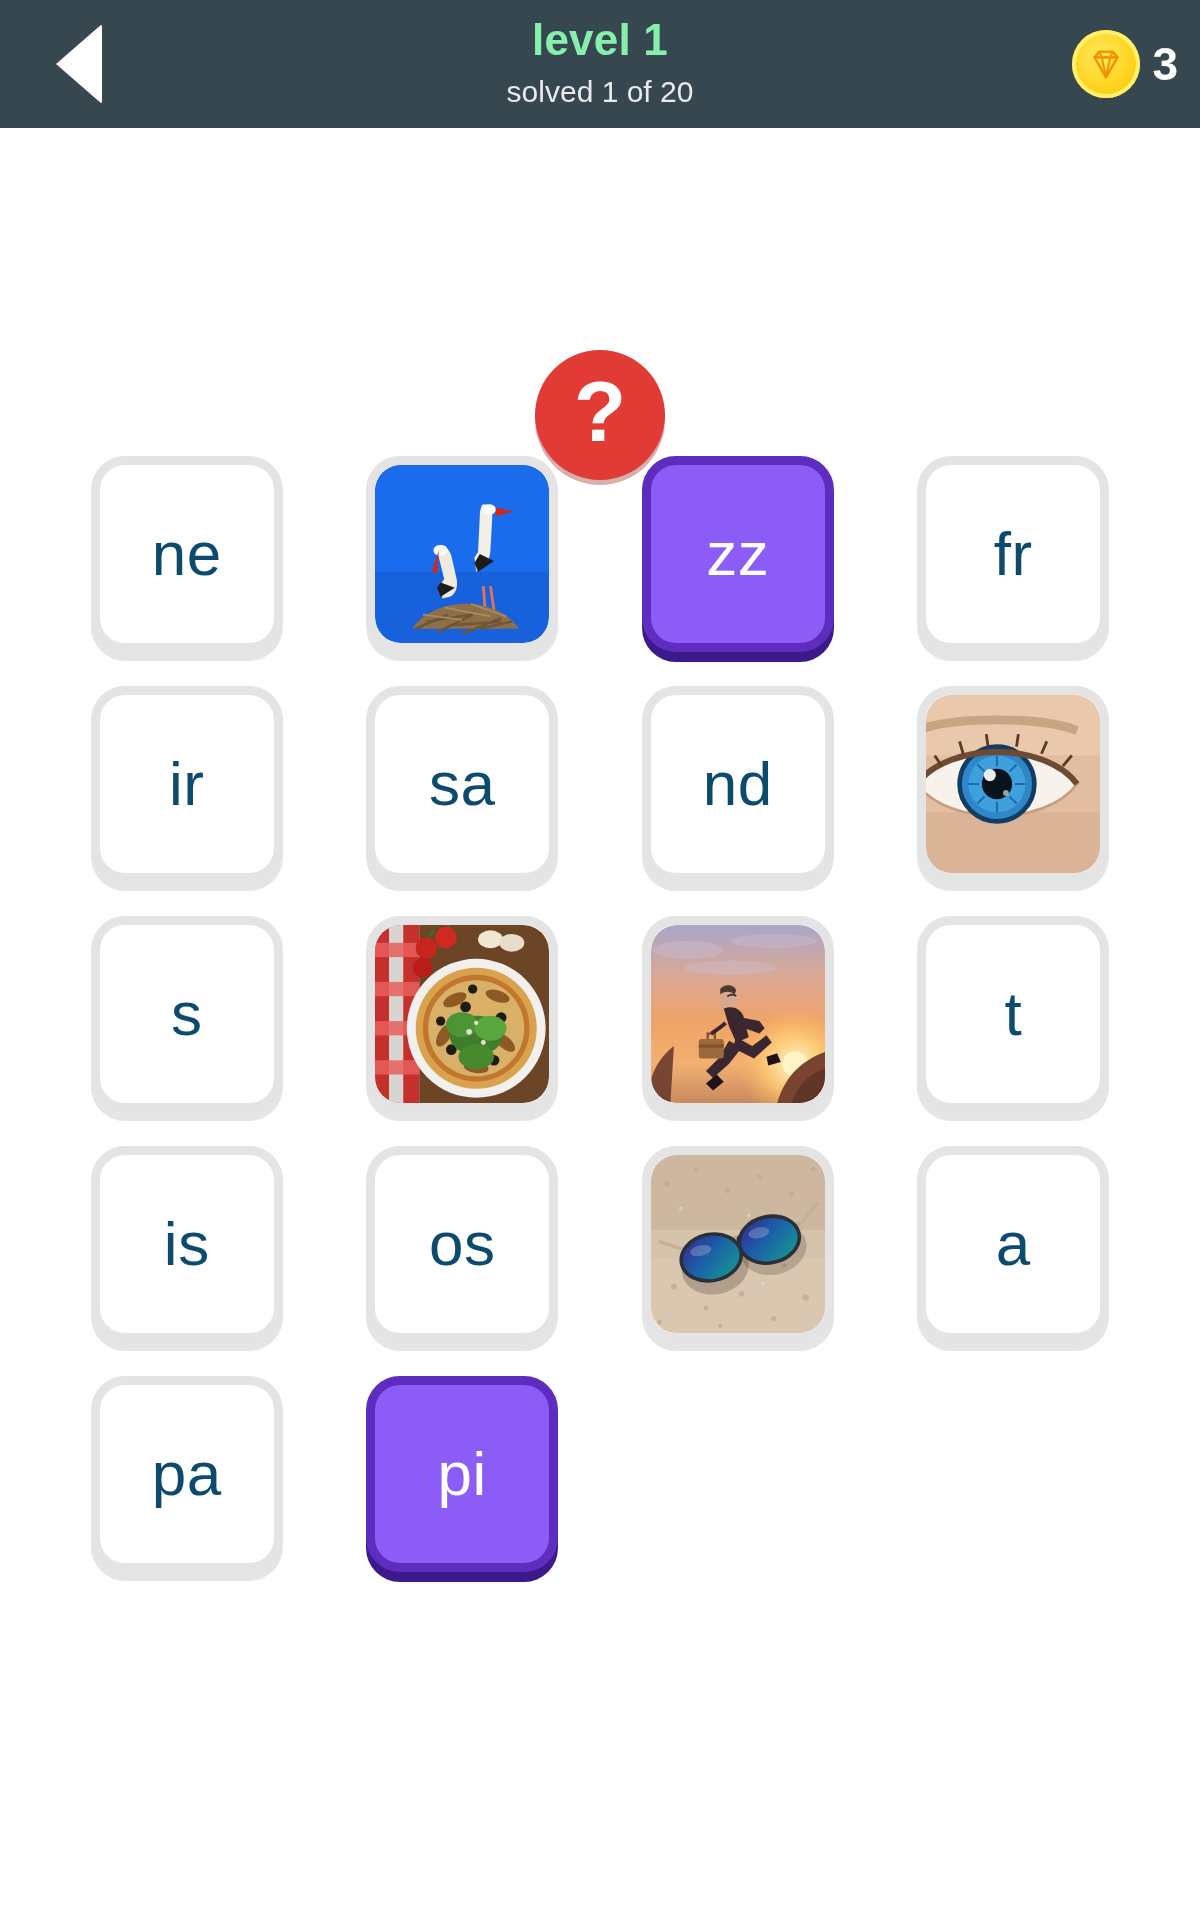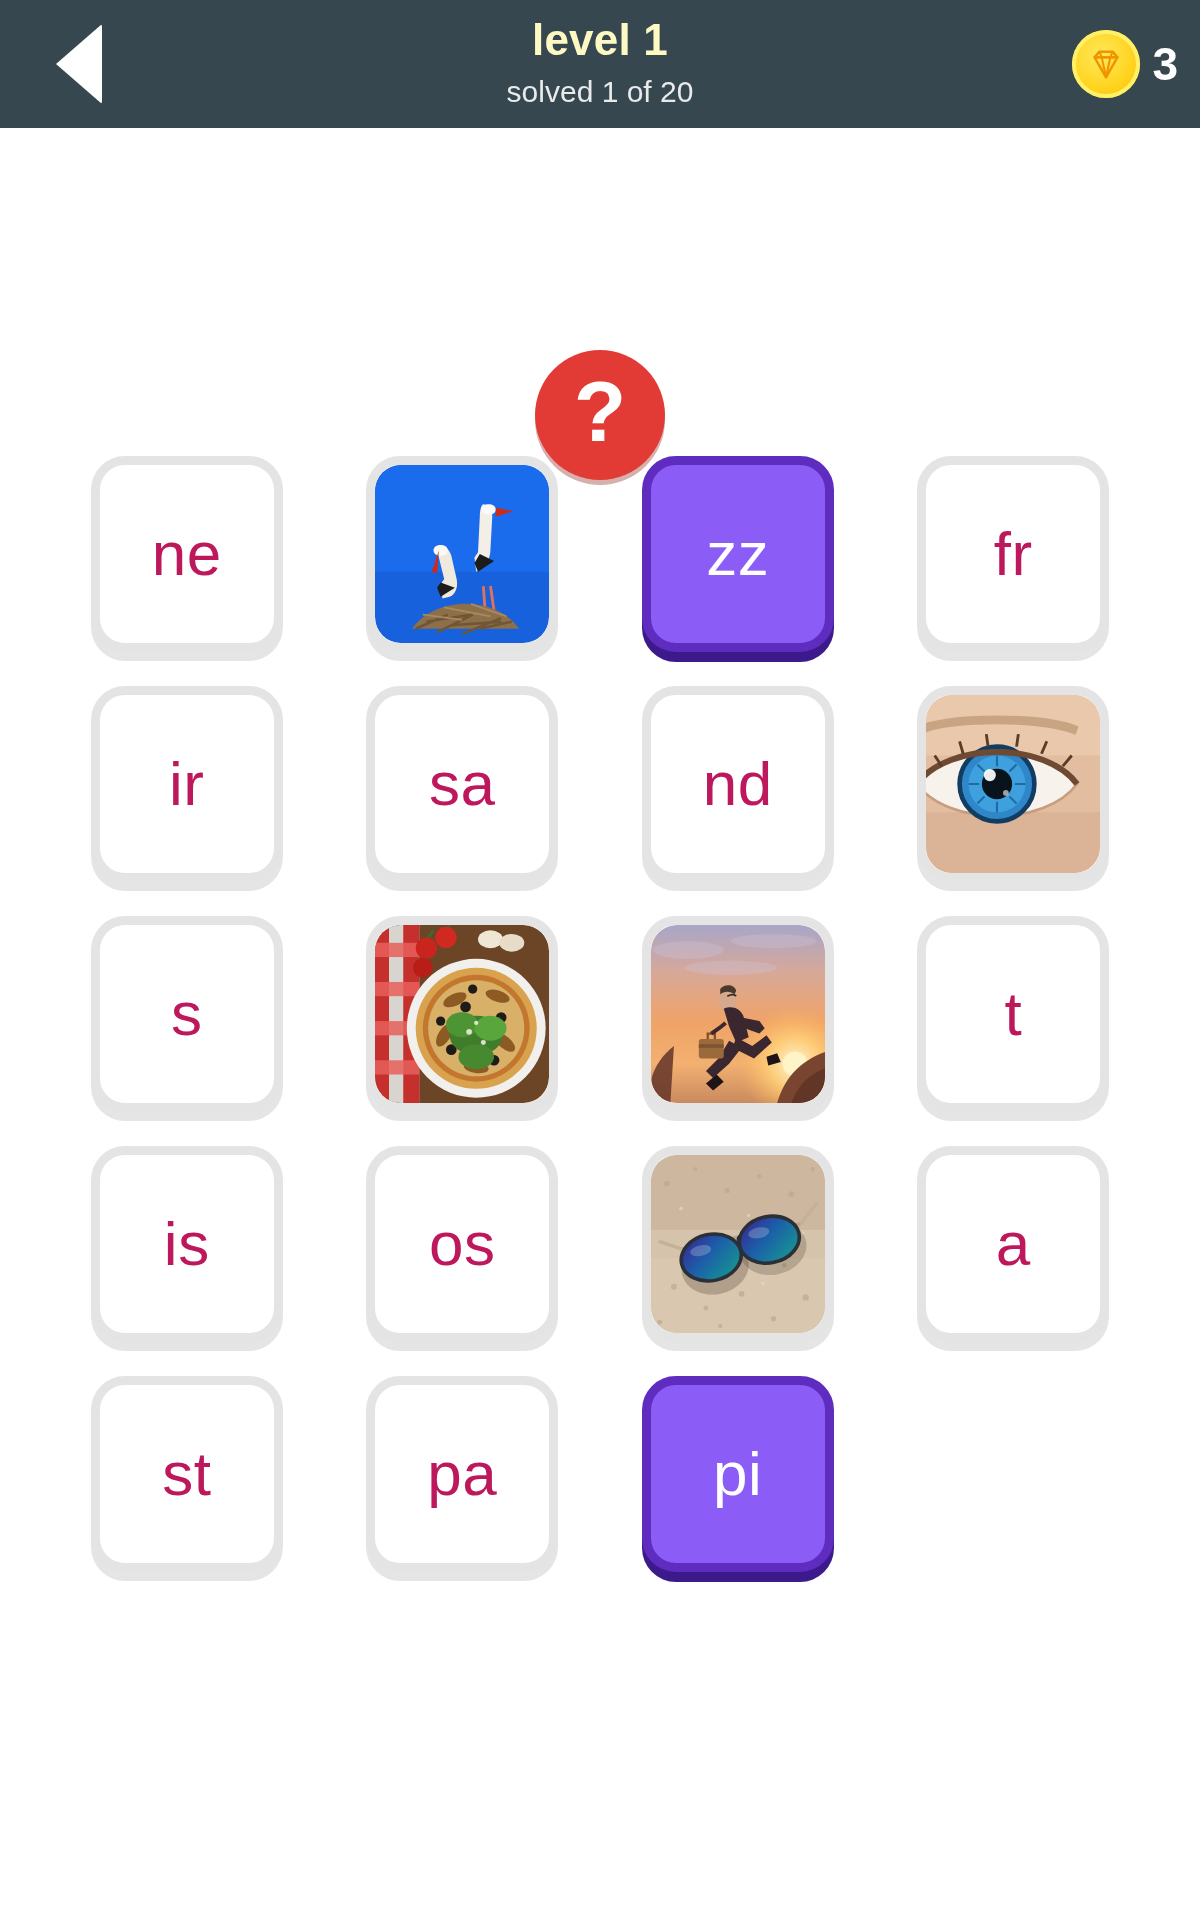--- a/index.html
+++ b/index.html
@@ -30,21 +30,21 @@
     border-right: 46px solid #ffffff;
     border-radius: 3px;
   }
   .title-block {
     position: absolute; left: 0; right: 0; top: 0;
     height: 128px;
     display: flex; flex-direction: column;
     align-items: center; justify-content: center;
   }
   .level-title {
-    font-size: 44px; font-weight: bold; color: #fef9c3;
+    font-size: 44px; font-weight: bold; color: #86efac;
     line-height: 1.05; letter-spacing: 0.2px;
   }
   .level-sub {
     font-size: 30px; font-weight: 400; color: #e8eaeb;
     line-height: 1.3; margin-top: 8px;
   }
   .gem-block {
     position: absolute; right: 22px; top: 0;
     height: 128px;
     display: flex; align-items: center; gap: 12px;
@@ -111,21 +111,21 @@
     margin: 0 auto;
     border-radius: 34px;
     background: #ffffff;
     border: 9px solid #e4e4e4;
     box-shadow: 0 9px 0 rgba(0,0,0,0.10);
     display: flex; align-items: center; justify-content: center;
     overflow: hidden;
     cursor: pointer;
   }
   .tile-letter {
-    font-size: 62px; font-weight: 300; color: #be185d;
+    font-size: 62px; font-weight: 300; color: #0c4a6e;
     line-height: 1; letter-spacing: 0.5px;
   }
   .tile.selected {
     background: #8b5cf6;
     border-color: #5e2cbe;
     box-shadow: 0 10px 0 #3d1a8c;
   }
   .tile.selected .tile-letter { color: #ffffff; }
 
   .tile.photo { background: #ffffff; }
@@ -411,21 +411,18 @@
         <ellipse cx="28" cy="43" rx="6" ry="3" fill="#ffffff" opacity="0.22"></ellipse>
         <ellipse cx="62" cy="40" rx="6" ry="3" fill="#ffffff" opacity="0.22"></ellipse>
       </g>
     </svg>
       </div>
     </div>
     <div class="tile">
       <span class="tile-letter">a</span>
     </div>
     <div class="tile">
-      <span class="tile-letter">st</span>
-    </div>
-    <div class="tile">
       <span class="tile-letter">pa</span>
     </div>
     <div class="tile selected">
       <span class="tile-letter">pi</span>
     </div>
   </div>
 
 </body></html>

